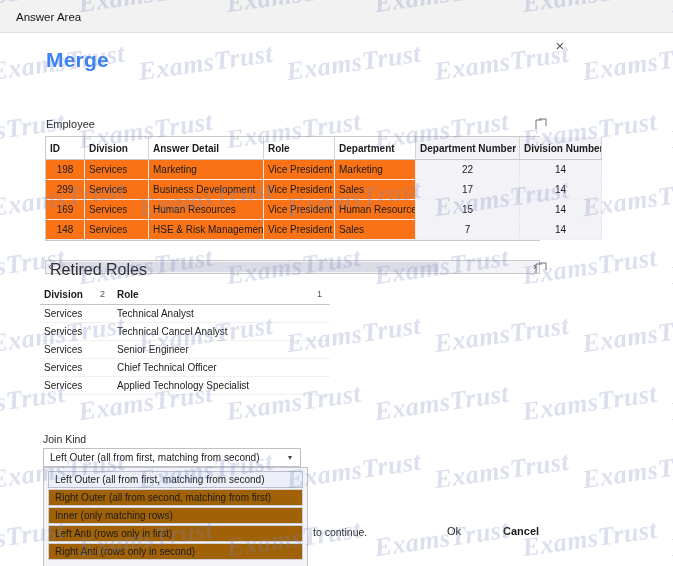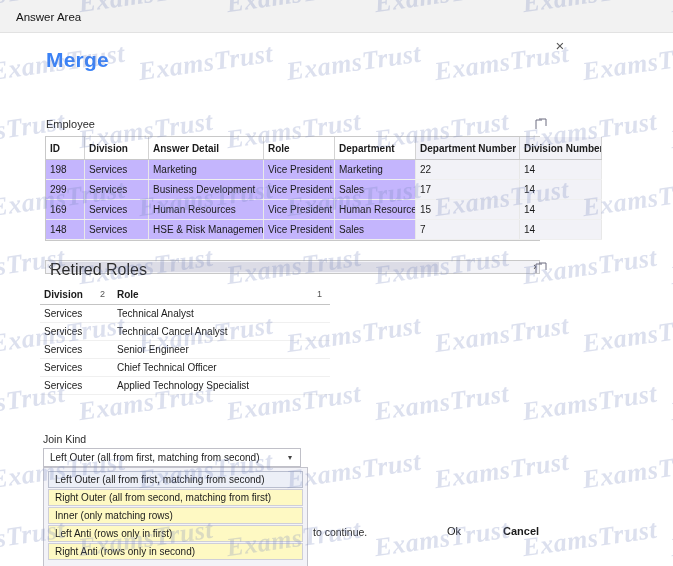--- a/index.html
+++ b/index.html
@@ -118,21 +118,21 @@
   }
   .expand-icon svg { display:block; }
 
   .grid1 {
     position: absolute;
     top: 103px;
     left: 45px;
     width: 495px;
     box-sizing: border-box;
     border: 1px solid #c8c8c8;
-    background: #c4b5fd;
+    background: #f97316;
   }
   table.datagrid {
     border-collapse: collapse;
     table-layout: fixed;
     width: 100%;
     font-size: 10px;
   }
   table.datagrid th {
     font-size: 10px;
     font-weight: 700;
@@ -149,21 +149,21 @@
   table.datagrid td {
     font-size: 10px;
     padding: 2px 4px;
     border-right: 1px solid #e8e8e8;
     border-bottom: 1px solid #efefef;
     color: #1b1b1b;
     height: 15px;
     white-space: nowrap;
     overflow: hidden;
   }
-  table.datagrid td.num, table.datagrid th.num { text-align: left; }
+  table.datagrid td.num, table.datagrid th.num { text-align: center; }
   .col-selected {
     background: #f2f2f7 !important;
   }
 
   .grid1-scrollbar {
     position: absolute;
     top: 227px;
     left: 45px;
     width: 495px;
     height: 14px;
@@ -273,21 +273,21 @@
     border: 1px solid #c3c3cc;
     box-sizing: border-box;
     padding: 2px 0 18px 0;
   }
   .dd-item {
     font-size: 10px;
     color: #1b1b1b;
     padding: 2px 6px;
     margin: 1px 4px;
     border: 1px solid #cfcfd8;
-    background: #fef9c3;
+    background: #a16207;
     white-space: nowrap;
     overflow: hidden;
     cursor: default;
   }
   .dd-item.selected {
     background: #eceff7;
     border-color: #b9bece;
   }
 
   

